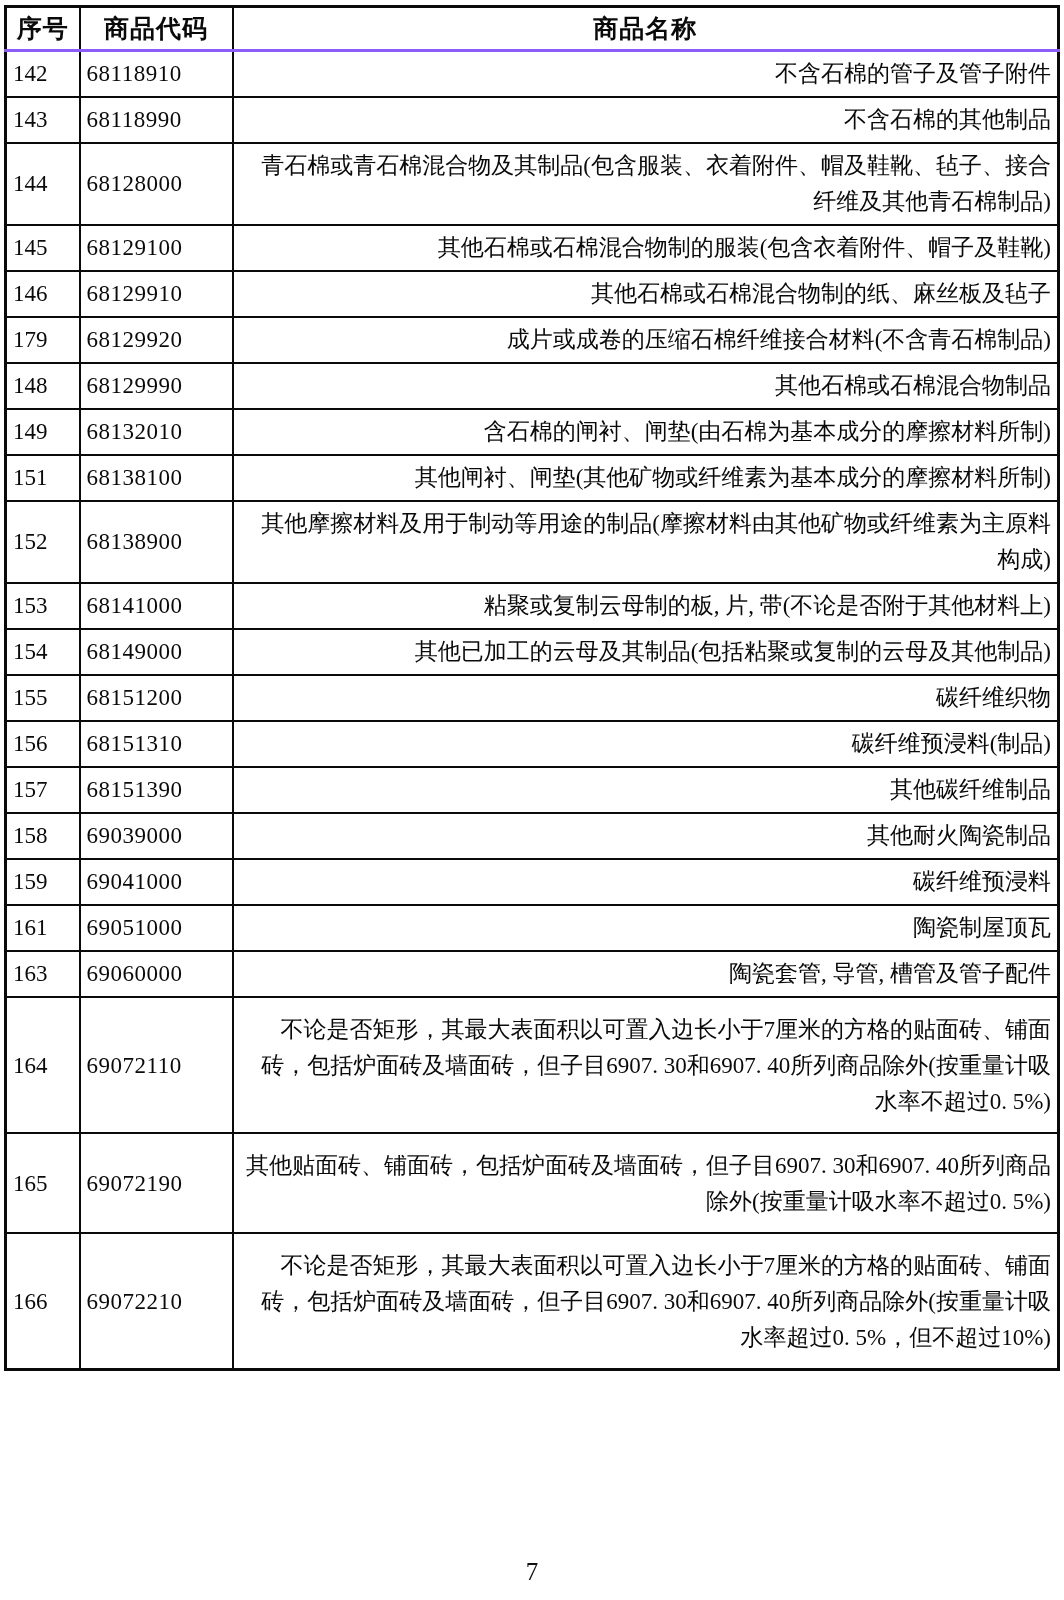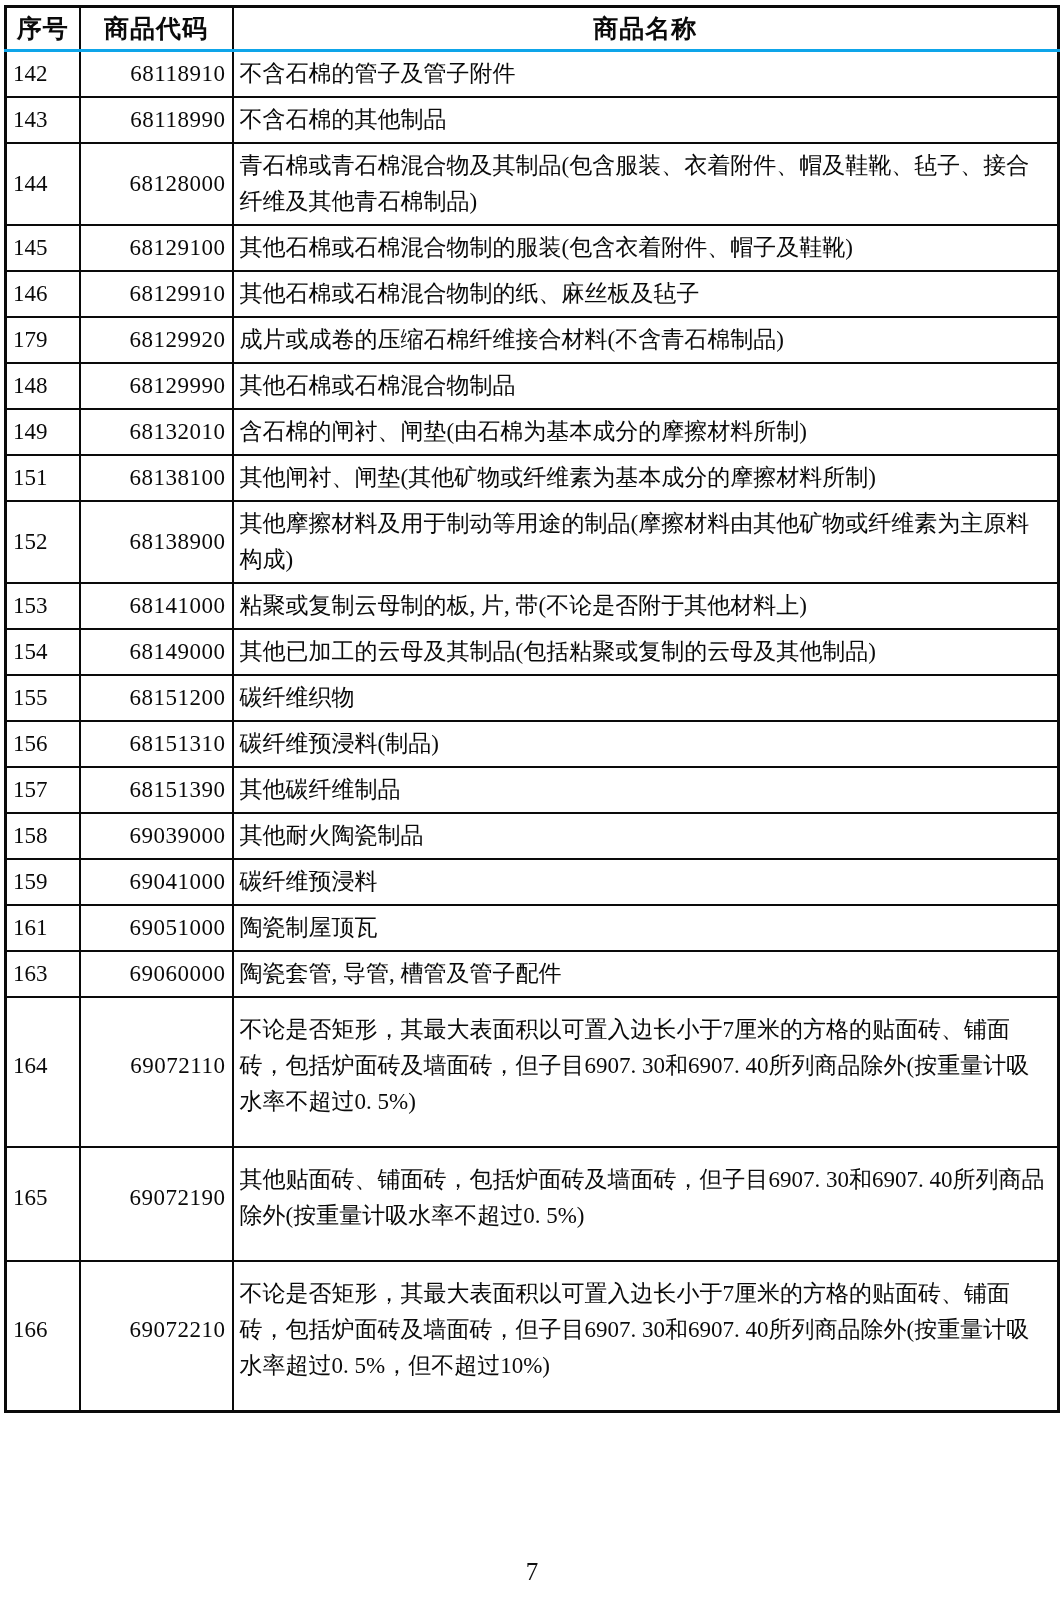--- a/index.html
+++ b/index.html
@@ -34,52 +34,52 @@
   table.commodity td {
     border: 2px solid #0a0a0a;
     vertical-align: middle;
   }
   table.commodity thead th {
     height: 41px;
     font-size: 25px;
     font-weight: bold;
     text-align: center;
     padding: 0;
-    border-bottom: 3px solid #0ea5e9;
+    border-bottom: 3px solid #8b5cf6;
     letter-spacing: 1px;
   }
   table.commodity tbody tr {
     height: 44px;
   }
   table.commodity tbody td {
     font-size: 23px;
     line-height: 36px;
     padding: 4px 6px;
     word-break: break-all;
   }
   td.seq-cell {
     text-align: left;
     font-size: 24px;
     padding: 4px 0;
   }
   td.code-cell {
-    text-align: right;
+    text-align: left;
     font-size: 24px;
     padding-left: 5px;
     letter-spacing: 0.5px;
   }
   td.name-cell {
-    text-align: left;
+    text-align: right;
     padding-left: 9px;
     padding-right: 20px;
   }
   
   table.commodity tbody tr:nth-last-child(-n+3) td {
     padding-top: 14px;
-    padding-bottom: 26px;
+    padding-bottom: 12px;
   }
   .page-number {
     position: absolute;
     top: 1558px;
     left: 0;
     width: 100%;
     text-align: center;
     font-size: 25px;
     color: #111111;
   }

